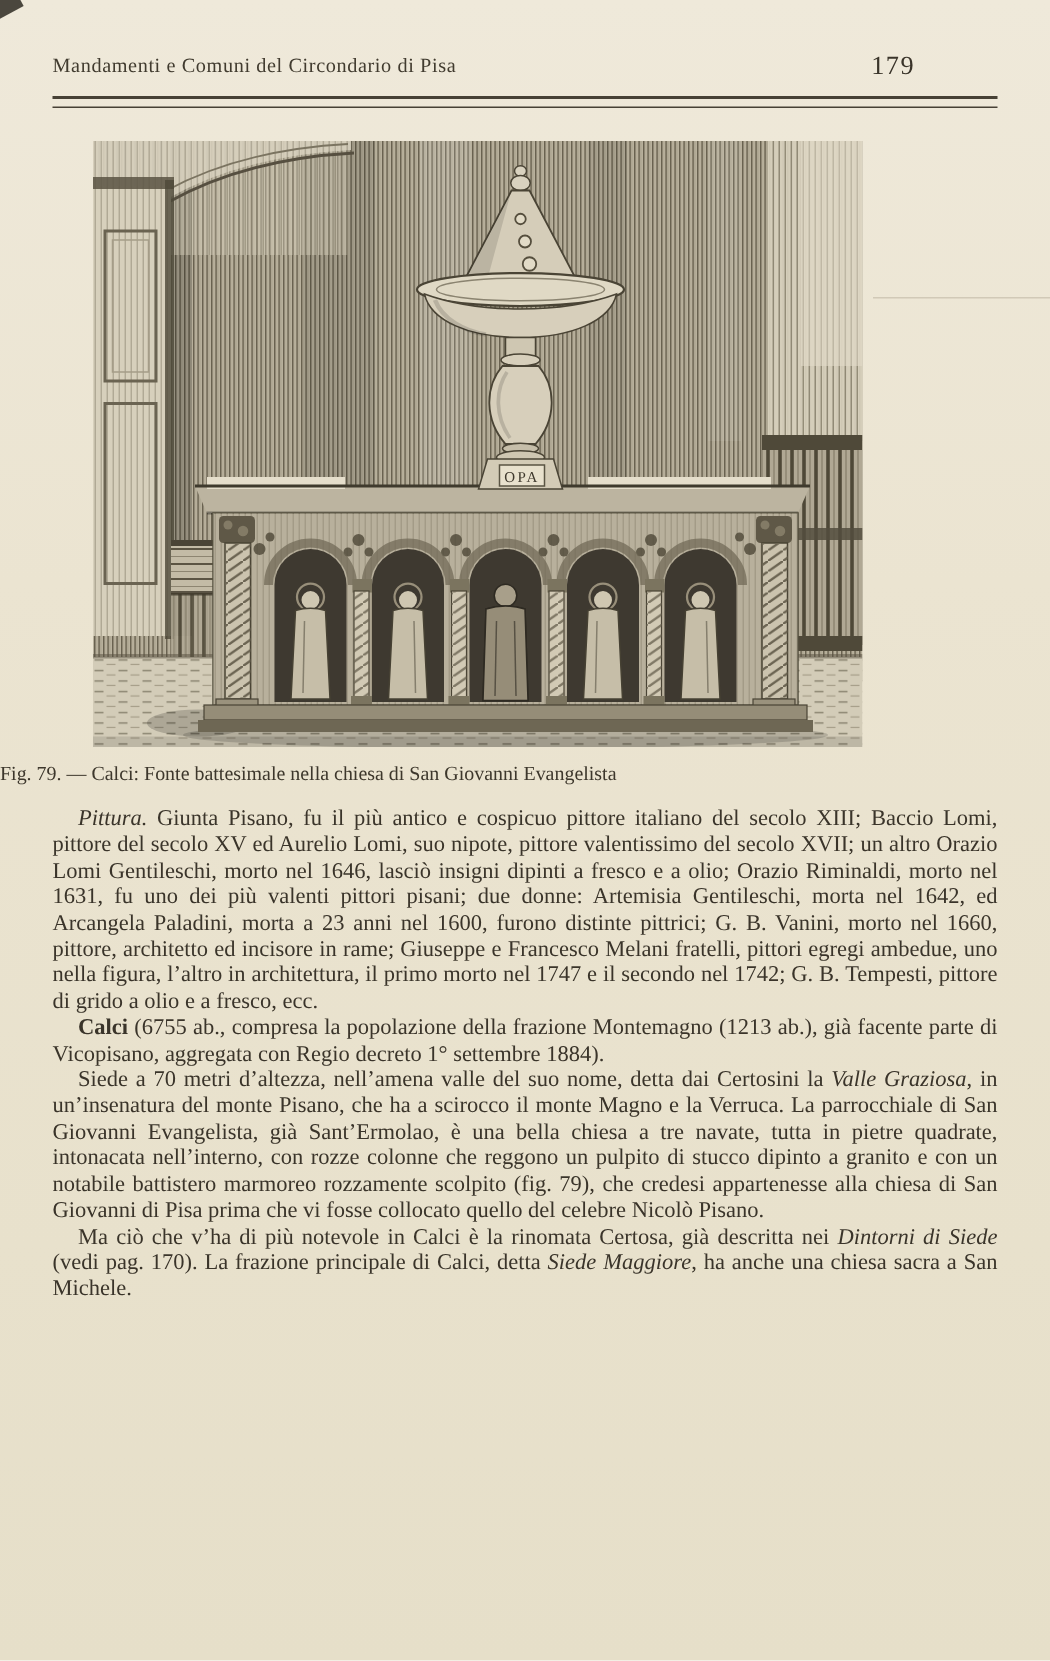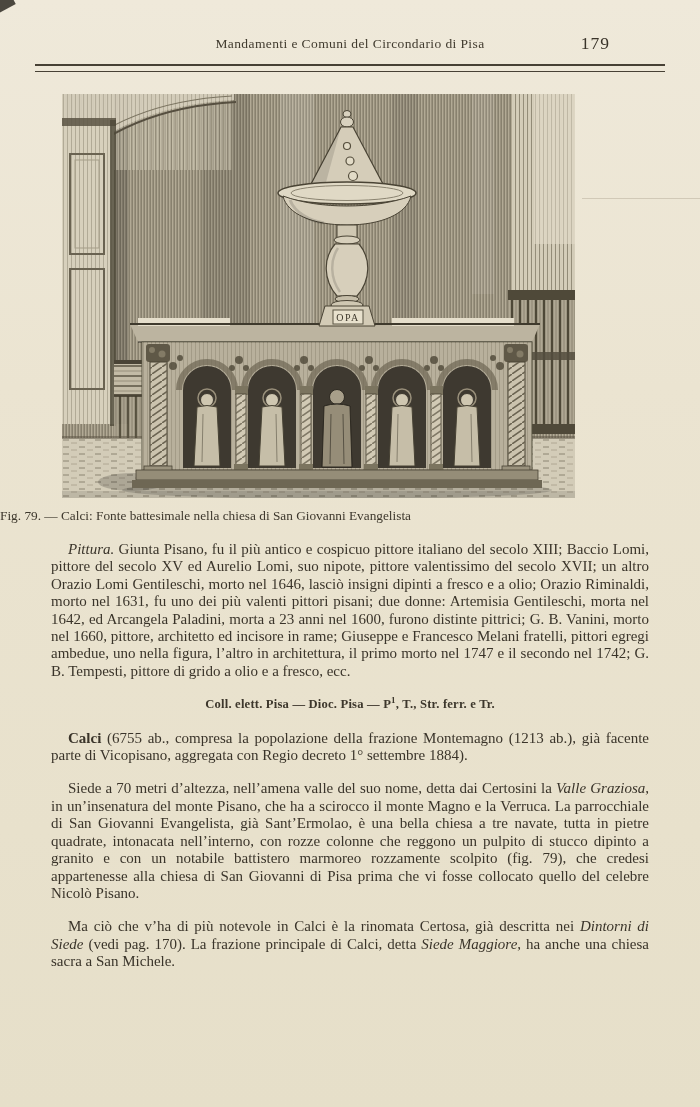--- a/index.html
+++ b/index.html
@@ -18,37 +18,37 @@
   .edge-crease{
     position:absolute;right:0;top:198px;width:118px;height:1px;
     background:#b9b19f;opacity:.55;
   }
   .header{
     position:relative;
     margin:36px 35px 0 35px;height:20px;
   }
   .header-title{
     position:absolute;left:0;right:0;top:0;
-    text-align:center;font-size:13.5px;letter-spacing:.4px;color:#413b2f;
+    font-size:13.5px;letter-spacing:.4px;color:#413b2f;
   }
   .page-number{
     position:absolute;right:55px;top:-3px;
     font-size:17.5px;color:#3a342a;letter-spacing:1px;text-align:right;
   }
   .rule{
     margin:8px 35px 0 35px;height:5px;
     border-top:2px solid #474135;
     border-bottom:1px solid #474135;
   }
   .figure-wrap{margin:22px 0 0 62px;width:557px;}
   .figure-wrap svg{display:block;}
   .caption{margin-top:9px;font-size:13.3px;line-height:18px;color:#3d372c;}
   .sc{font-variant:small-caps;letter-spacing:.5px;}
   .body-text{margin:13px 35px 0 35px;font-size:15px;line-height:17.4px;text-align:justify;}
-  .body-text p{margin:16px;text-indent:17px;}
+  .body-text p{margin:0;text-indent:17px;}
   .it{font-style:italic;}
   .bd{font-weight:bold;}
   .coll-line{
     margin:5px 0 6px 0;text-align:center;text-indent:0 !important;
     font-size:12.6px;font-weight:bold;letter-spacing:.2px;color:#3d372c;
   }
   .coll-line sup{font-size:9px;vertical-align:super;line-height:0;}
 </style>
 </head>
 <body>
@@ -297,21 +297,20 @@
     </svg>
   </div>
 
   <div class="caption">
     <div>Fig. 79. — Calci: Fonte battesimale nella chiesa di San Giovanni Evangelista</div>
   </div>
 
   <div class="body-text">
     <p><span class="it">Pittura.</span><span> Giunta Pisano, fu il più antico e cospicuo pittore italiano del secolo XIII; Baccio Lomi, pittore del secolo XV ed Aurelio Lomi, suo nipote, pittore valentissimo del secolo XVII; un altro Orazio Lomi Gentileschi, morto nel 1646, lasciò insigni dipinti a fresco e a olio; Orazio Riminaldi, morto nel 1631, fu uno dei più valenti pittori pisani; due donne: Artemisia Gentileschi, morta nel 1642, ed Arcangela Paladini, morta a 23 anni nel 1600, furono distinte pittrici; G. B. Vanini, morto nel 1660, pittore, architetto ed incisore in rame; Giuseppe e Francesco Melani fratelli, pittori egregi ambedue, uno nella figura, l’altro in architettura, il primo morto nel 1747 e il secondo nel 1742; G. B. Tempesti, pittore di grido a olio e a fresco, ecc.</span></p>
 
-    <p class="coll-line"><span>Coll. elett. Pisa — Dioc. Pisa — P</span><sup>1</sup><span>, T., Str. ferr. e Tr.</span></p>
 
     <p><span class="bd">Calci</span><span> (6755 ab., compresa la popolazione della frazione Montemagno (1213 ab.), già facente parte di Vicopisano, aggregata con Regio decreto 1° settembre 1884).</span></p>
 
     <p><span>Siede a 70 metri d’altezza, nell’amena valle del suo nome, detta dai Certosini la </span><span class="it">Valle Graziosa</span><span>, in un’insenatura del monte Pisano, che ha a scirocco il monte Magno e la Verruca. La parrocchiale di San Giovanni Evangelista, già Sant’Ermolao, è una bella chiesa a tre navate, tutta in pietre quadrate, intonacata nell’interno, con rozze colonne che reggono un pulpito di stucco dipinto a granito e con un notabile battistero marmoreo rozzamente scolpito (fig. 79), che credesi appartenesse alla chiesa di San Giovanni di Pisa prima che vi fosse collocato quello del celebre Nicolò Pisano.</span></p>
 
     <p><span>Ma ciò che v’ha di più notevole in Calci è la rinomata Certosa, già descritta nei </span><span class="it">Dintorni di Siede</span><span> (vedi pag. 170). La frazione principale di Calci, detta </span><span class="it">Siede Maggiore</span><span>, ha anche una chiesa sacra a San Michele.</span></p>
 
   </div>
 </div>
 

